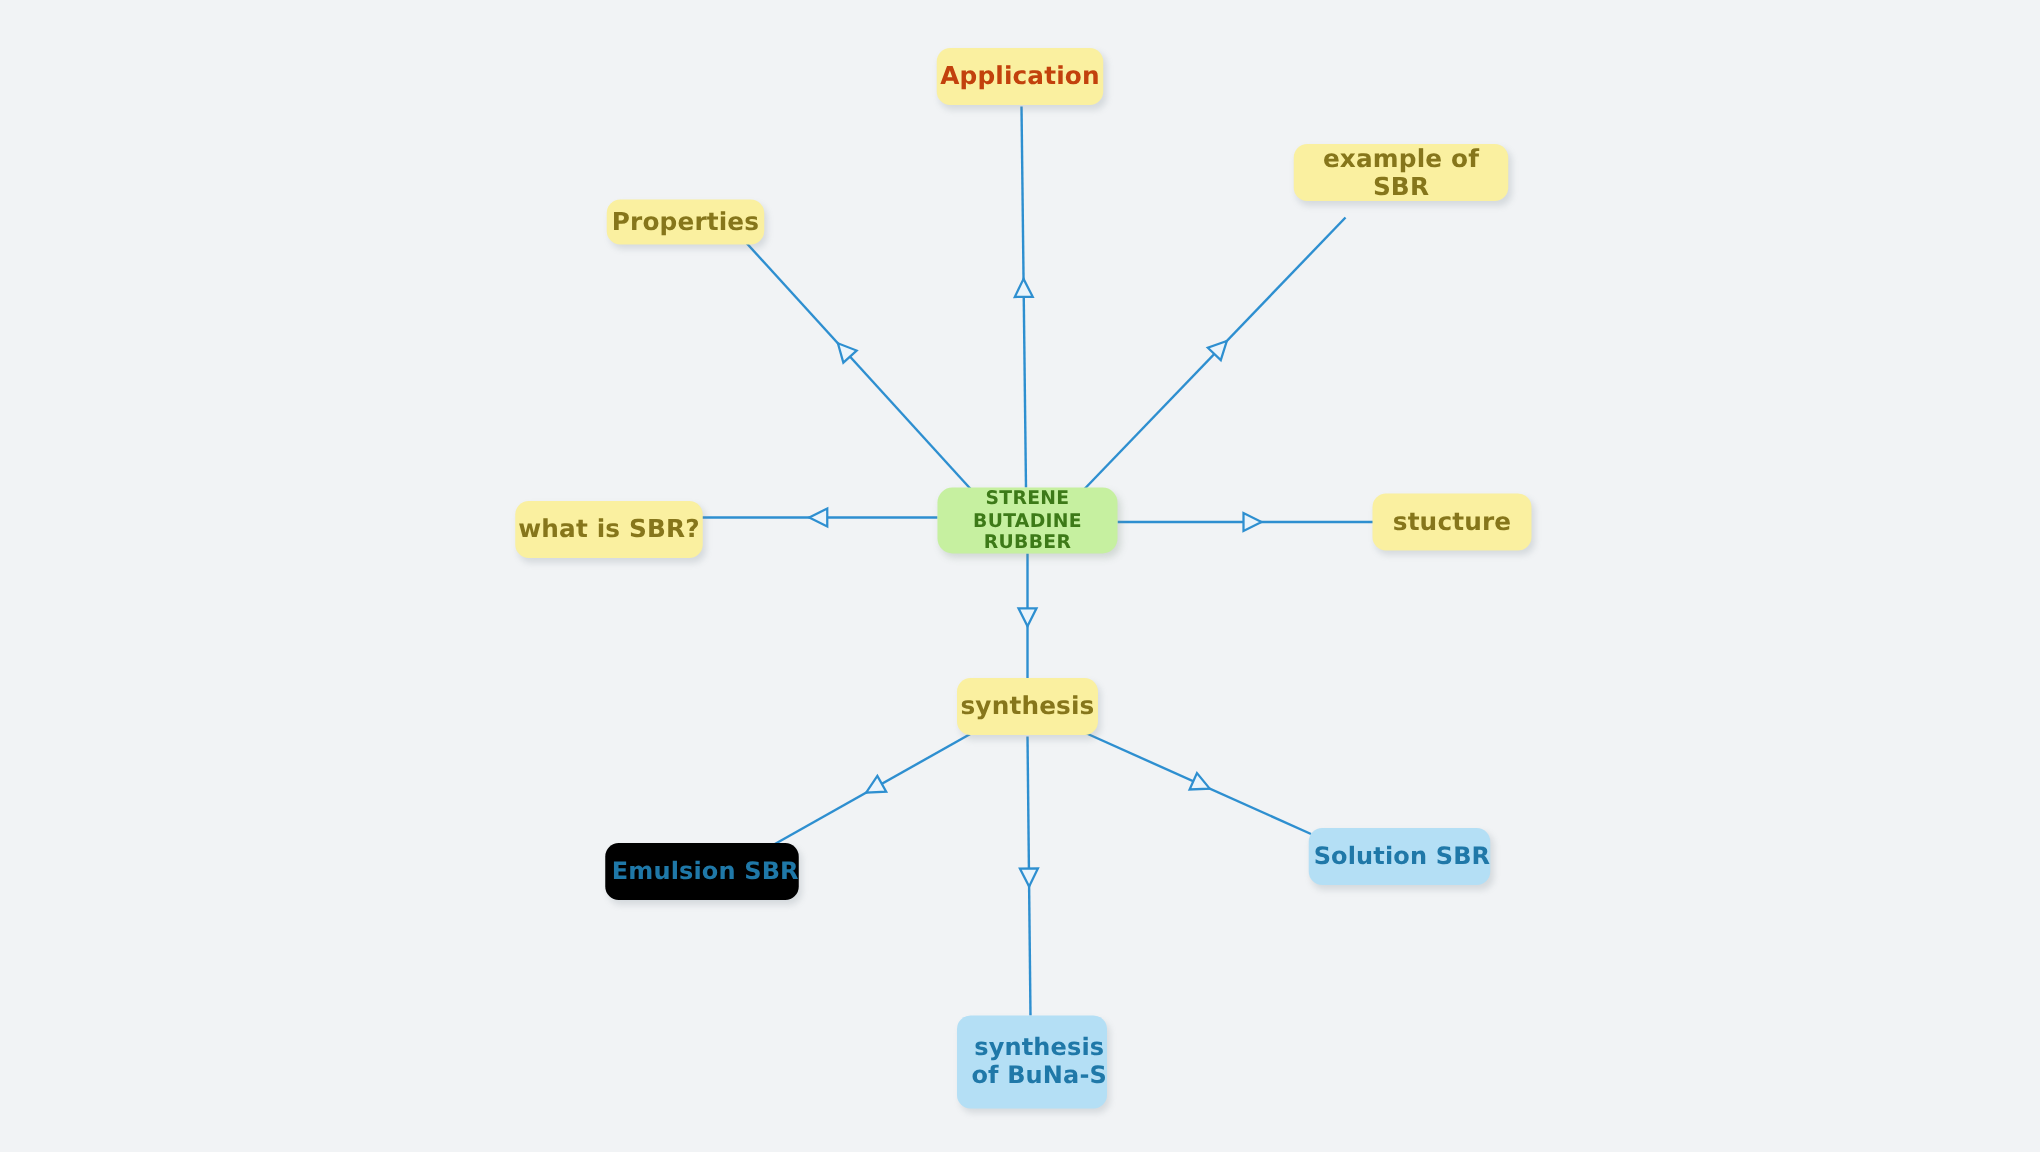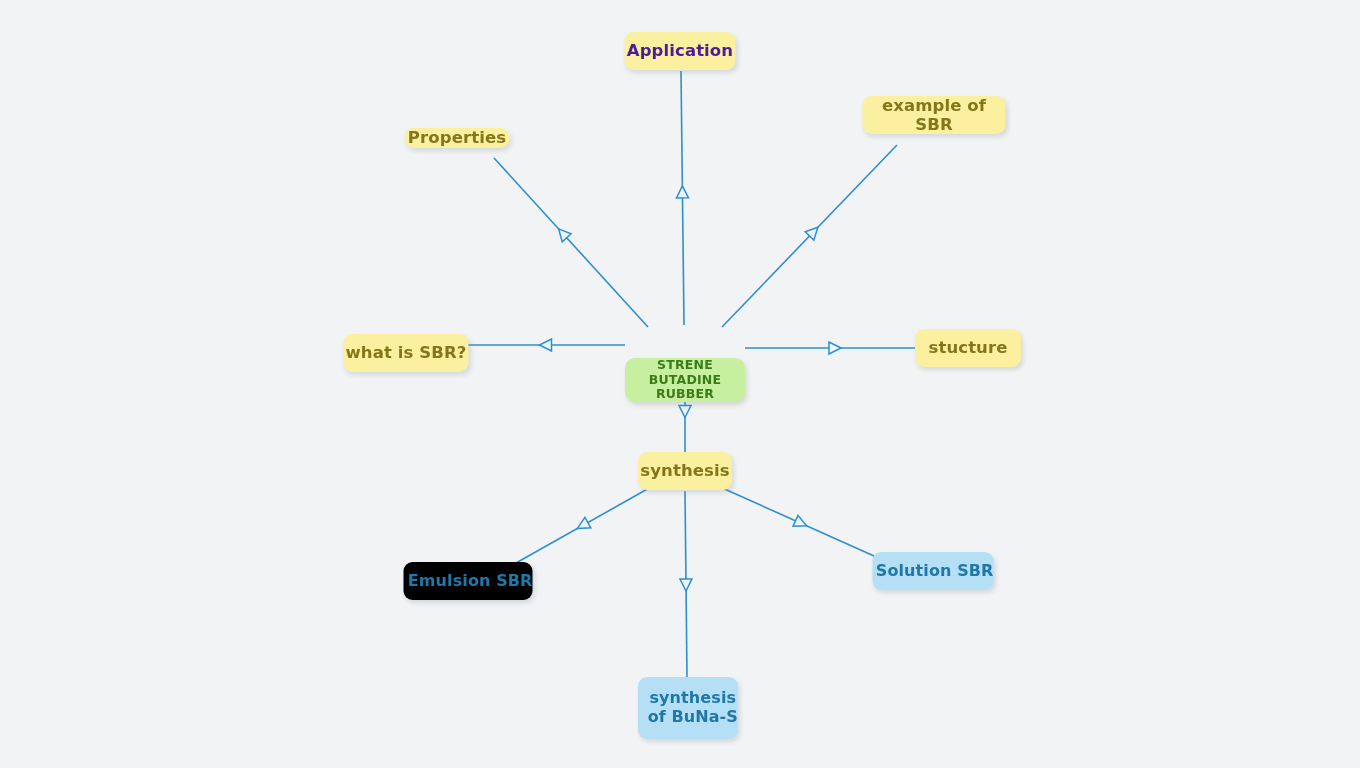--- a/index.html
+++ b/index.html
@@ -101,24 +101,24 @@
       <g>
         <line x1="720" y1="487" x2="874" y2="556" stroke="#2e8fd0" stroke-width="1.6"></line>
         <path d="M 7,0 L -5,-6 L -5,6 Z" fill="#eaf4fb" stroke="#2e8fd0" stroke-width="1.5" stroke-linejoin="miter" transform="translate(800.08,522.88) rotate(24.134858429030817)"></path>
       </g>
       <g>
         <line x1="685" y1="491" x2="687" y2="677" stroke="#2e8fd0" stroke-width="1.6"></line>
         <path d="M 7,0 L -5,-6 L -5,6 Z" fill="#eaf4fb" stroke="#2e8fd0" stroke-width="1.5" stroke-linejoin="miter" transform="translate(686,584) rotate(89.38394009160078)"></path>
       </g>
     </svg>
   <div id="node-layer">
-      <div class="node root" style="left: 685px; top: 347px; width: 120px; height: 44px; background: rgb(198, 240, 160); color: rgb(61, 122, 24); margin-top: 33px;"><span>STRENE BUTADINE
+      <div class="node root" style="left: 685px; top: 347px; width: 120px; height: 44px; background: rgb(198, 240, 160); color: rgb(61, 122, 24);"><span>STRENE BUTADINE
 RUBBER</span></div>
-      <div class="node yellow" style="left: 680px; top: 51px; width: 111px; height: 38px; background: rgb(250, 240, 160); color: #4c1d95;"><span>Application</span></div>
-      <div class="node yellow" style="left: 457px; top: 138px; width: 105px; height: 20px; background: rgb(250, 240, 160); color: rgb(134, 118, 27);"><span>Properties</span></div>
+      <div class="node yellow" style="left: 680px; top: 51px; width: 111px; height: 38px; background: rgb(250, 240, 160); color: #c2410c;"><span>Application</span></div>
+      <div class="node yellow" style="left: 457px; top: 148px; width: 105px; height: 30px; background: rgb(250, 240, 160); color: rgb(134, 118, 27);"><span>Properties</span></div>
       <div class="node yellow" style="left: 934px; top: 115px; width: 143px; height: 38px; background: rgb(250, 240, 160); color: rgb(134, 118, 27);"><span>example of SBR</span></div>
       <div class="node yellow" style="left: 406px; top: 341px; width: 125px; height: 38px; background: rgb(250, 240, 160); color: rgb(134, 118, 27); margin-top: 12px;"><span>what is SBR?</span></div>
       <div class="node yellow" style="left: 968px; top: 348px; width: 106px; height: 38px; background: rgb(250, 240, 160); color: rgb(134, 118, 27);"><span>stucture</span></div>
       <div class="node yellow" style="left: 685px; top: 471px; width: 94px; height: 38px; background: rgb(250, 240, 160); color: rgb(134, 118, 27);"><span>synthesis</span></div>
       <div class="node blue" style="left: 468px; top: 581px; width: 129px; height: 38px; background: #000000; color: rgb(31, 120, 168);"><span>Emulsion SBR</span></div>
       <div class="node blue" style="left: 933px; top: 571px; width: 121px; height: 38px; background: rgb(180, 223, 245); color: rgb(31, 120, 168);"><span>Solution SBR</span></div>
       <div class="node blue" style="left: 688px; top: 708px; width: 100px; height: 62px; background: rgb(180, 223, 245); color: rgb(31, 120, 168);"><span>synthesis
 of BuNa-S</span></div>
     </div>
 </div>

